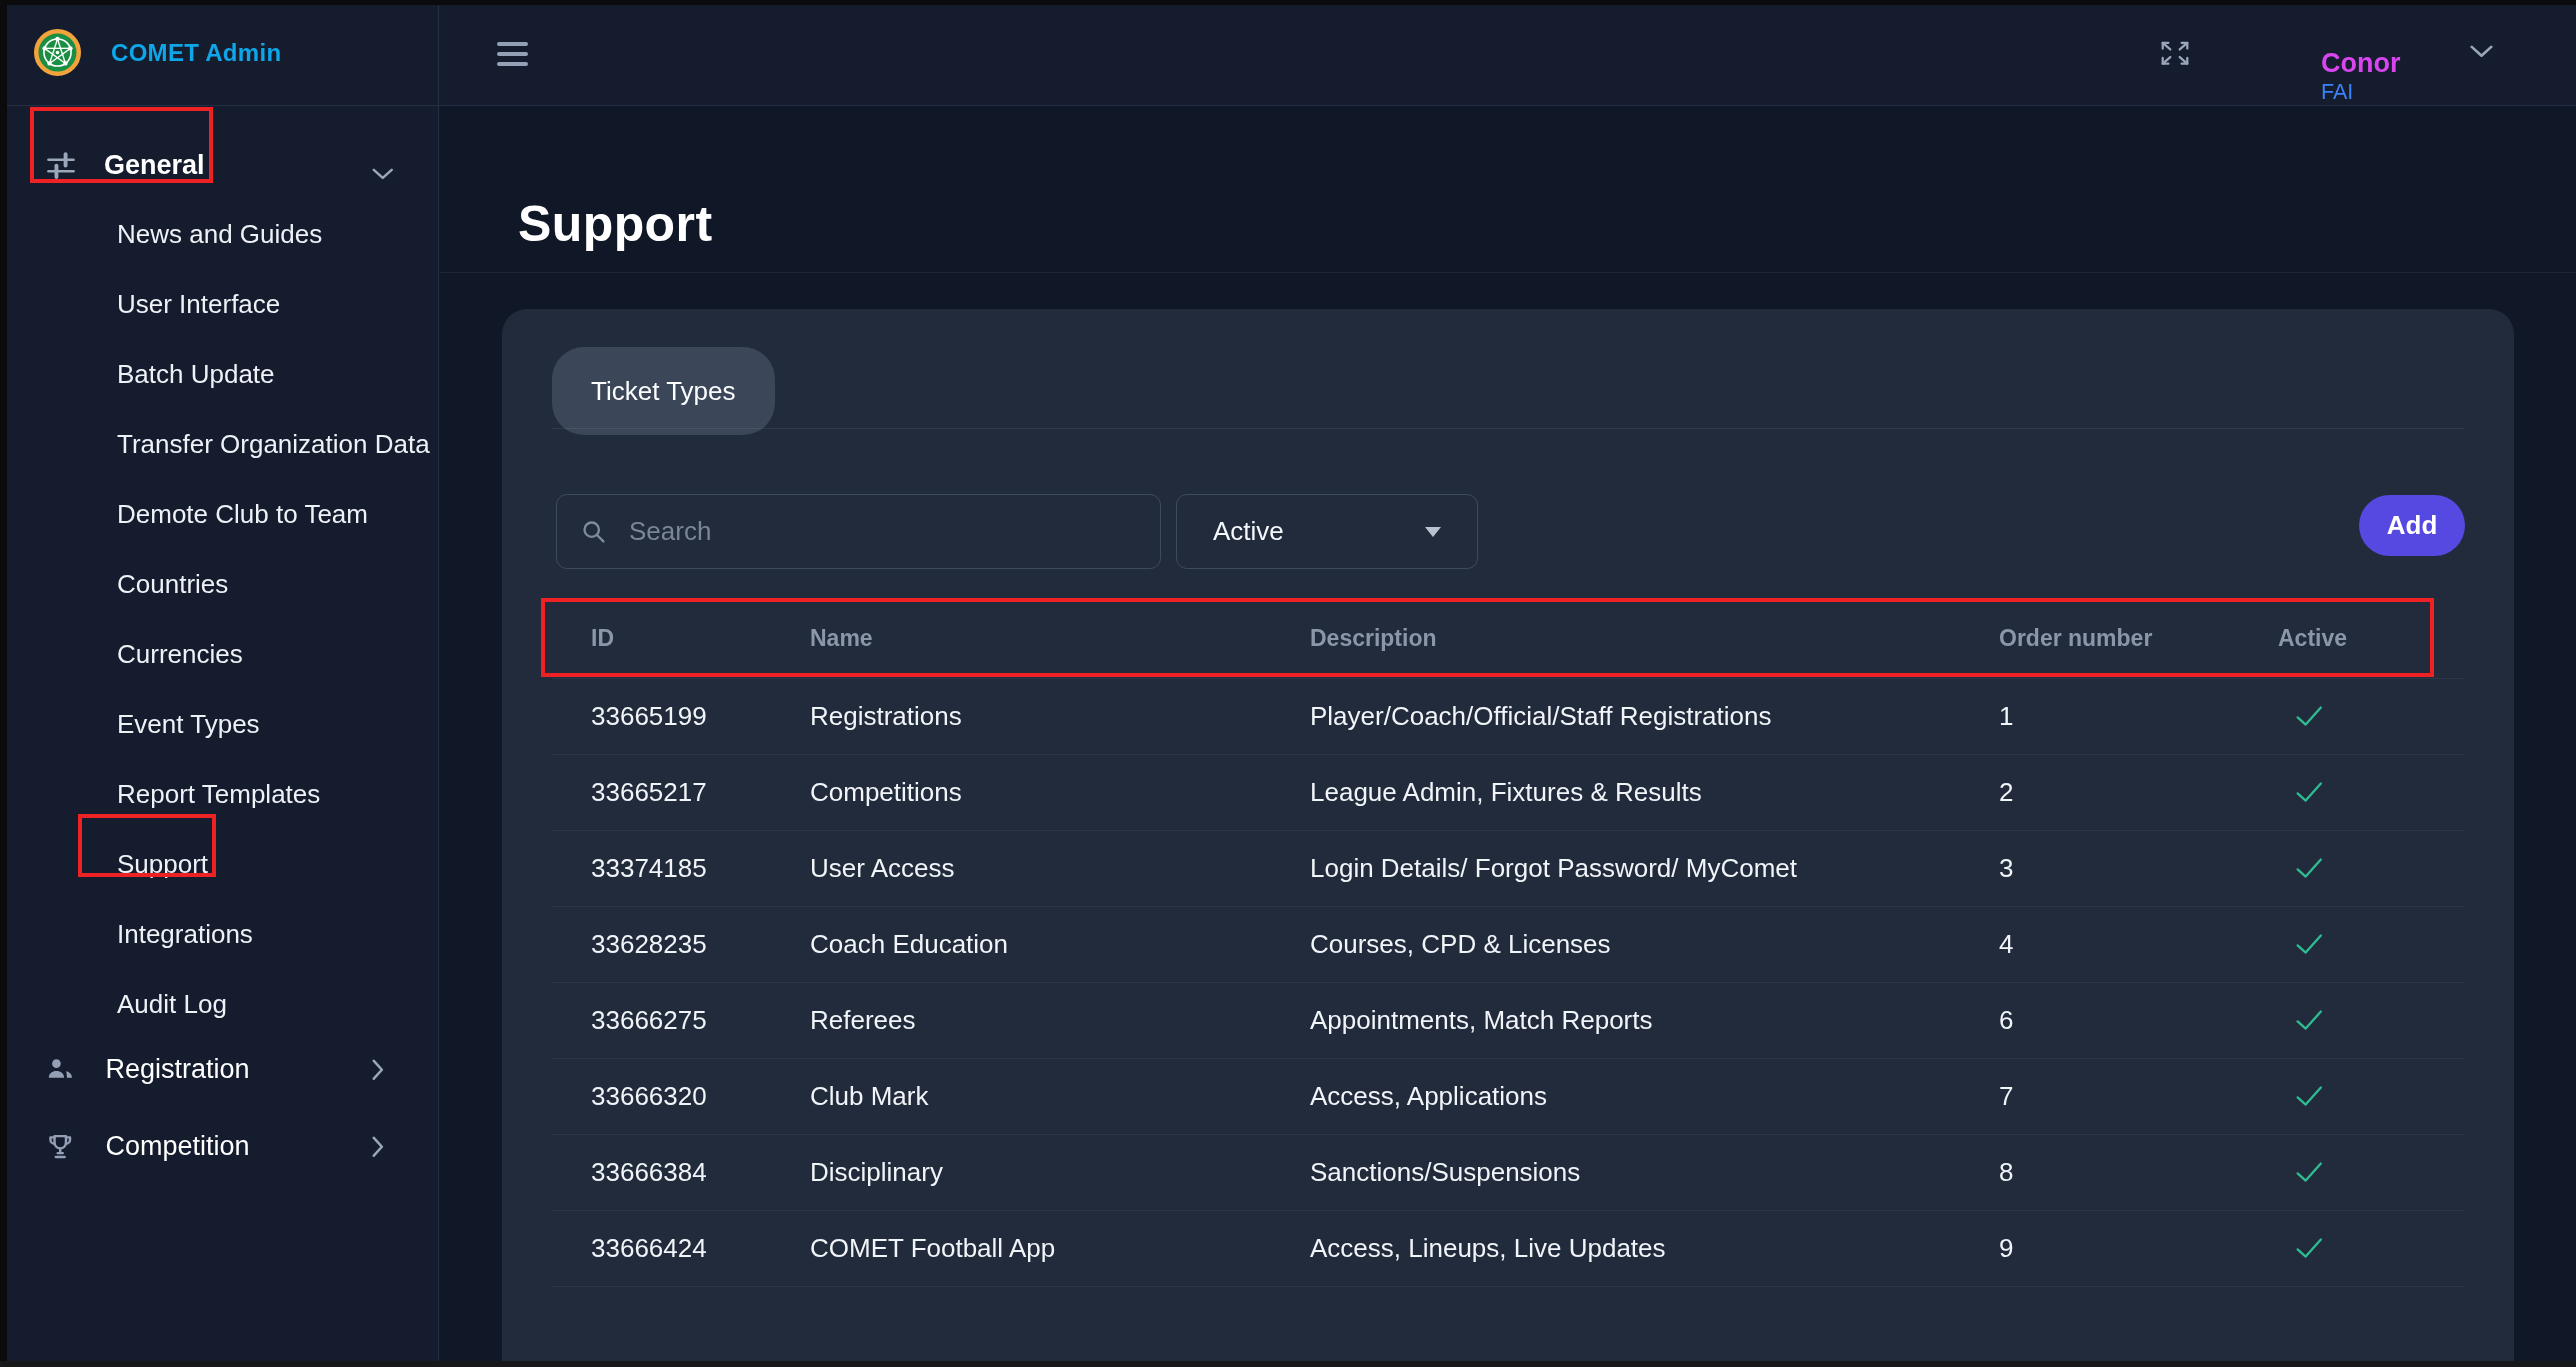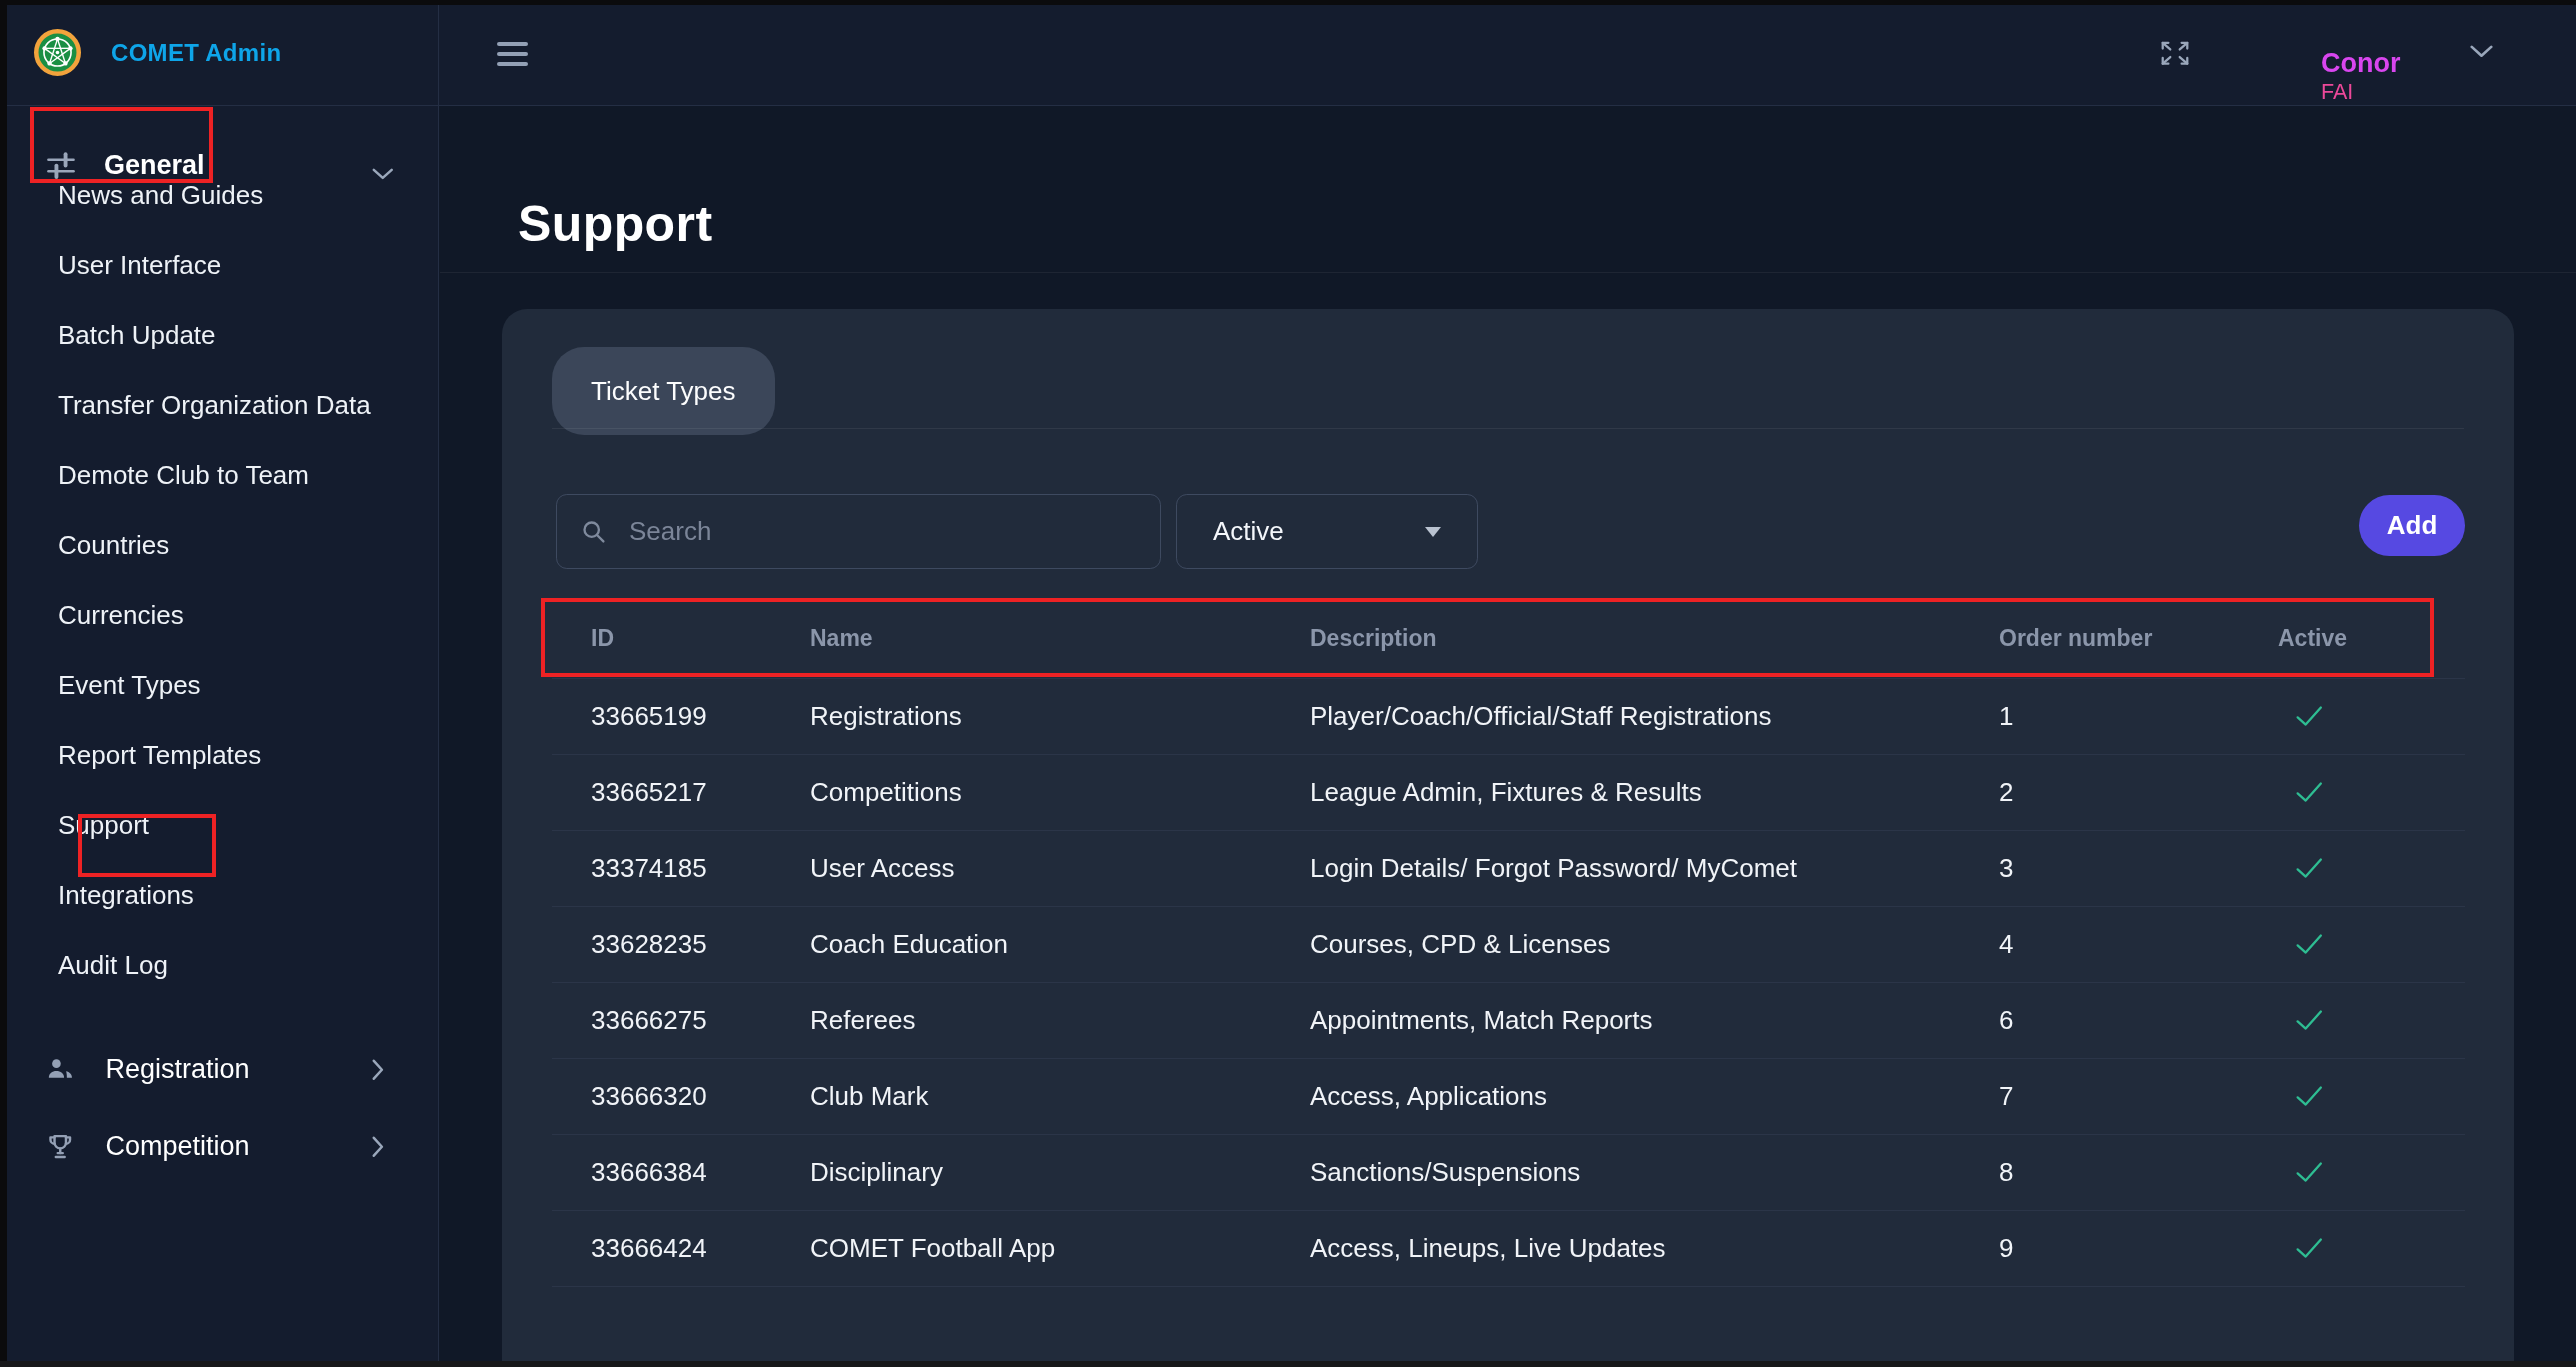--- a/index.html
+++ b/index.html
@@ -10,31 +10,31 @@
     font-family:"Liberation Sans",sans-serif;
     -webkit-font-smoothing:antialiased;
   }
   
   .topbar{position:absolute;left:0;top:0;width:100%;height:106px;background:var(--topbar-bg,#141c2e);border-bottom:0.9px solid #242e44;box-sizing:border-box;z-index:4;}
   .hamburger{position:absolute;left:497px;top:42px;width:30.5px;height:24px;display:flex;flex-direction:column;justify-content:space-between;cursor:pointer;}
   .hamburger span{display:block;height:4px;border-radius:2.7px;background:#93a0b5;}
   .fullscreen-btn{position:absolute;left:2158px;top:38px;width:34px;height:30.5px;cursor:pointer;}
   .user{position:absolute;left:2321px;top:20px;cursor:pointer;}
   .user-name{color:#d946ef;font-size:27px;font-weight:700;line-height:30.5px;margin-top:28px;}
-  .user-org{color:#ec4899;font-size:21.5px;line-height:25px;margin-top:1.8px;}
+  .user-org{color:#3b82f6;font-size:21.5px;line-height:25px;margin-top:1.8px;}
   .user-caret{position:absolute;left:2470px;top:45px;}
   
   .sidebar{position:absolute;left:0;top:0;width:439px;height:100%;background:var(--topbar-bg,#141c2e);border-right:0.9px solid #242e44;box-sizing:border-box;z-index:5;}
   .brand{position:absolute;left:0;top:0;width:100%;height:106px;display:flex;align-items:center;padding-left:34px;box-sizing:border-box;border-bottom:0.9px solid #242e44;}
   .brand-title{color:#0ea5e9;font-size:24px;font-weight:700;letter-spacing:0.3px;margin-left:30px;}
   .nav-general{position:absolute;left:0;top:106px;width:100%;height:75px;display:flex;align-items:flex-end;padding-left:45px;box-sizing:border-box;cursor:pointer;}
   .nav-general .nav-label{color:#ffffff;font-size:27px;font-weight:600;margin-left:27px;}
   .nav-caret{position:absolute;left:372px;}
   .side-items{position:absolute;left:0;top:180px;width:100%;}
-  .side-item{height:70px;display:flex;align-items:flex-start;padding-left:58px;box-sizing:border-box;color:#eef2f7;font-size:26px;cursor:pointer;}
+  .side-item{height:70px;display:flex;align-items:flex-end;padding-left:117px;box-sizing:border-box;color:#eef2f7;font-size:26px;cursor:pointer;}
   .nav-section{position:absolute;left:0;width:100%;height:75px;display:flex;align-items:center;padding-left:45px;box-sizing:border-box;color:#ffffff;font-size:27px;cursor:pointer;}
   .nav-section .nav-label{margin-left:30px;}
   #section-registration{top:1032px;}
   #section-competition{top:1109px;}
   
   .main-divider{position:absolute;left:440px;top:272px;right:0;height:0.9px;background:rgba(255,255,255,.06);}
   .page-title{position:absolute;left:518px;top:161px;color:#ffffff;font-size:50px;font-weight:800;letter-spacing:0.4px;}
   .card{position:absolute;left:502px;top:309px;width:2012px;height:1085px;border-radius:25px;background:var(--card-bg,#212b3b);z-index:6;}
   .chip{position:absolute;left:50px;top:38px;height:64px;padding:12px 39px;border-radius:32px;background:var(--chip-bg,#3b4659);color:#fcfdfe;font-size:26px;display:flex;align-items:center;cursor:pointer;}
   .card-divider{position:absolute;left:50px;right:50px;top:119px;height:0.9px;background:rgba(255,255,255,.07);}

